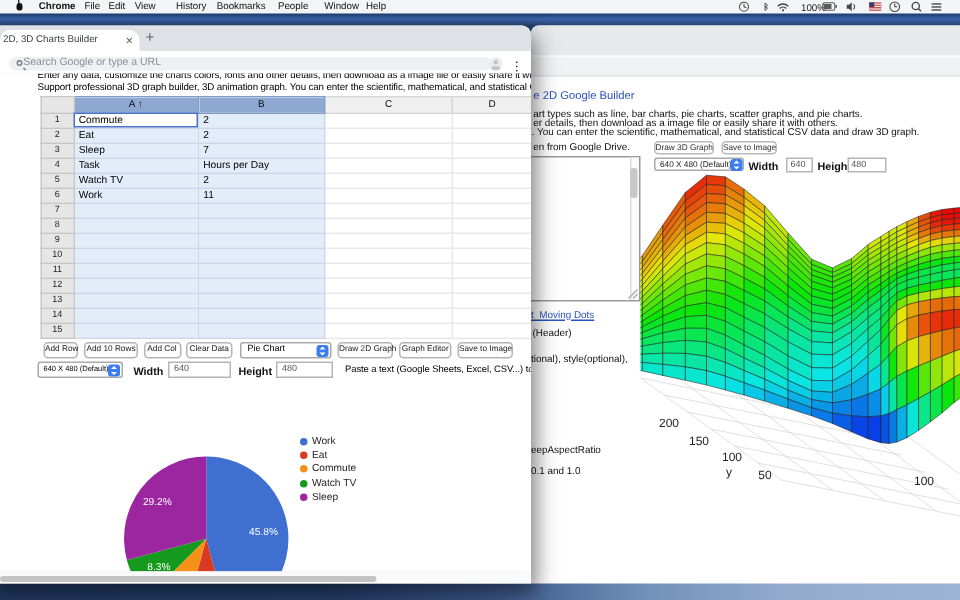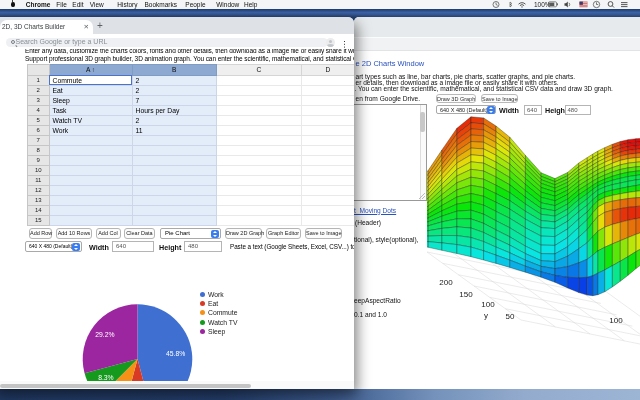--- a/index.html
+++ b/index.html
@@ -100,21 +100,21 @@
 </head>
 <body>
 <div id="desktop">
   <div id="walltop"></div>
   <div id="wallbottom"></div>
 
   <div id="backwin">
     <div id="bwtabbar"></div>
     <div id="bwwhite"></div>
     <div id="bwtool"></div>
-    <div class="t link" style="left:1.5px; top:41.5px; font-size:7.5px;">e 2D Charts Window</div>
+    <div class="t link" style="left:1.5px; top:41.5px; font-size:7.5px;">e 2D Google Builder</div>
     <div class="t" style="left:1.5px; top:55.5px;">art types such as line, bar charts, pie charts, scatter graphs, and pie charts.</div>
     <div class="t" style="left:1.5px; top:61.5px;">er details, then download as a image file or easily share it with others.</div>
     <div class="t" style="left:0.5px; top:67.5px;">. You can enter the scientific, mathematical, and statistical CSV data and draw 3D graph.</div>
     <div class="t" style="left:1.5px; top:77.5px;">en from Google Drive.</div>
     <div class="bwbtn" style="left:82px; width:40px;">Draw 3D Graph</div>
     <div class="bwbtn" style="left:127px; width:37px;">Save to Image</div>
     <div id="bwsel">640 X 480 (Default)<span class="sp"></span></div>
     <div class="blbl" style="left:145px; top:89px;">Width</div>
     <div class="binp" style="left:170px; top:87.5px; width:17.5px;">640</div>
     <div class="blbl" style="left:191px; top:89px;">Height</div>

